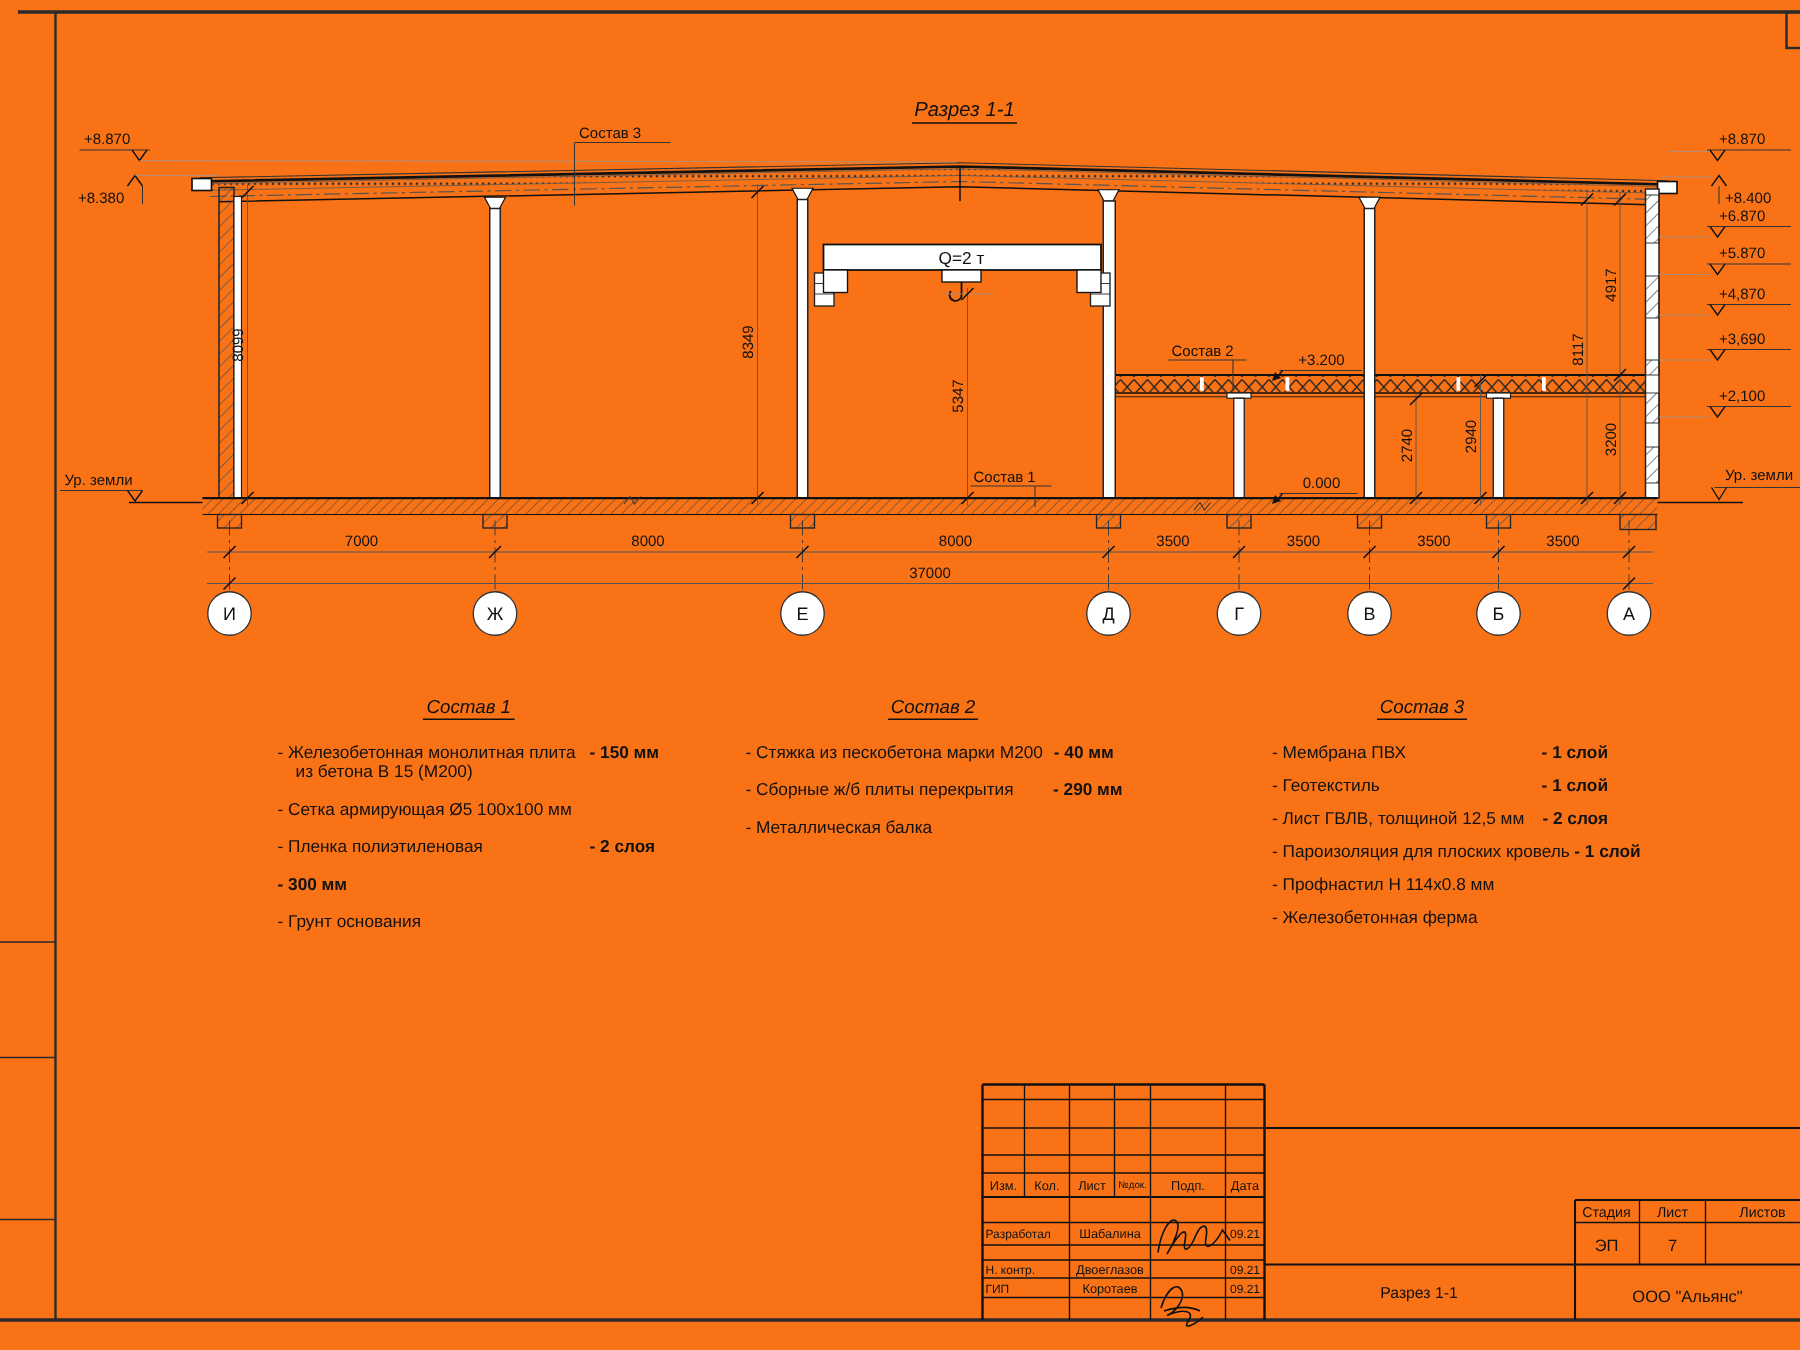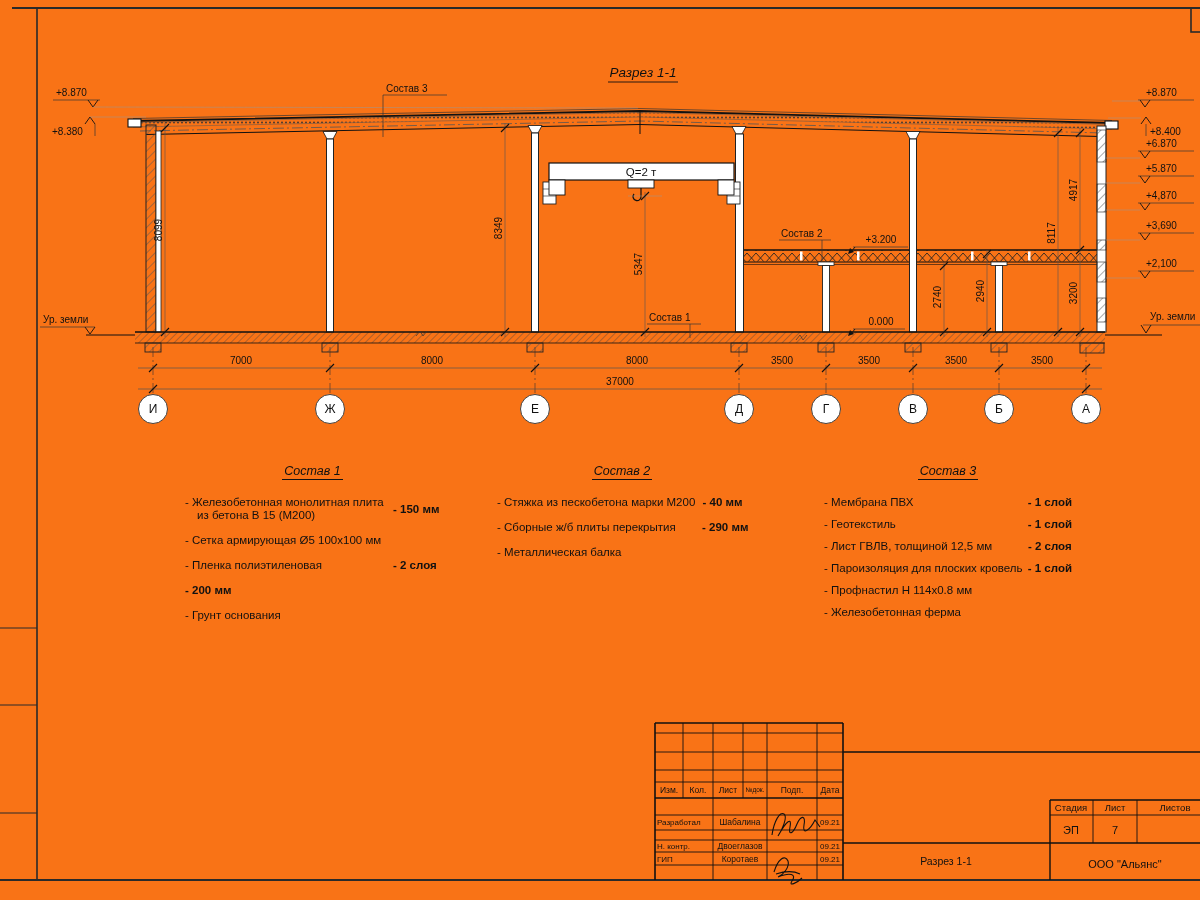--- a/index.html
+++ b/index.html
@@ -3,22 +3,22 @@
 <meta charset="utf-8">
 <style>
   html,body{margin:0;padding:0;background:#e8e8e8;}
   .sheet{position:relative;width:1200px;height:900px;background:#f97316;overflow:hidden;
          font-family:"Liberation Sans",sans-serif;color:#111;}
   svg{position:absolute;left:0;top:0;}
   svg text{font-family:"Liberation Sans",sans-serif;fill:#111;}
   .comp{position:absolute;font-size:11.5px;line-height:13px;color:#111;}
   .comp-title{font-style:italic;font-size:12.5px;text-align:center;margin-bottom:18px;}
   .comp-title span{border-bottom:1px solid #111;padding:0 2px 1px 2px;}
-  .comp-row{display:flex;gap:3px;margin-bottom:12px;align-items:center;}
-  .c3 .comp-row{margin-bottom:9px;}
+  .comp-row{display:flex;gap:3px;margin-bottom:12px;align-items:flex-start;}
+  .c3 .comp-row{margin-bottom:9px;margin-left:24px;}
   .comp-name{width:205px;}
   .comp-name span{display:block;white-space:nowrap;}
   .comp-name .l2{padding-left:12px;}
   .comp-val{width:45px;white-space:nowrap;font-weight:bold;}
 </style>
 </head>
 <body>
 
 <div class="sheet">
 
@@ -378,21 +378,21 @@
         </div>
     <div class="comp-val"></div>
   </div>
   <div class="comp-row">
     <div class="comp-name">
           <span>- Пленка полиэтиленовая</span>
         </div>
     <div class="comp-val">- 2 слоя</div>
   </div>
   <div class="comp-row">
-    <div class="comp-val">- 200 мм</div>
+    <div class="comp-val">- 300 мм</div>
   </div>
   <div class="comp-row">
     <div class="comp-name">
           <span>- Грунт основания</span>
         </div>
     <div class="comp-val"></div>
   </div>
 </div>
 
 <div class="comp c2" style="left:497px;top:465px;width:250px;">

